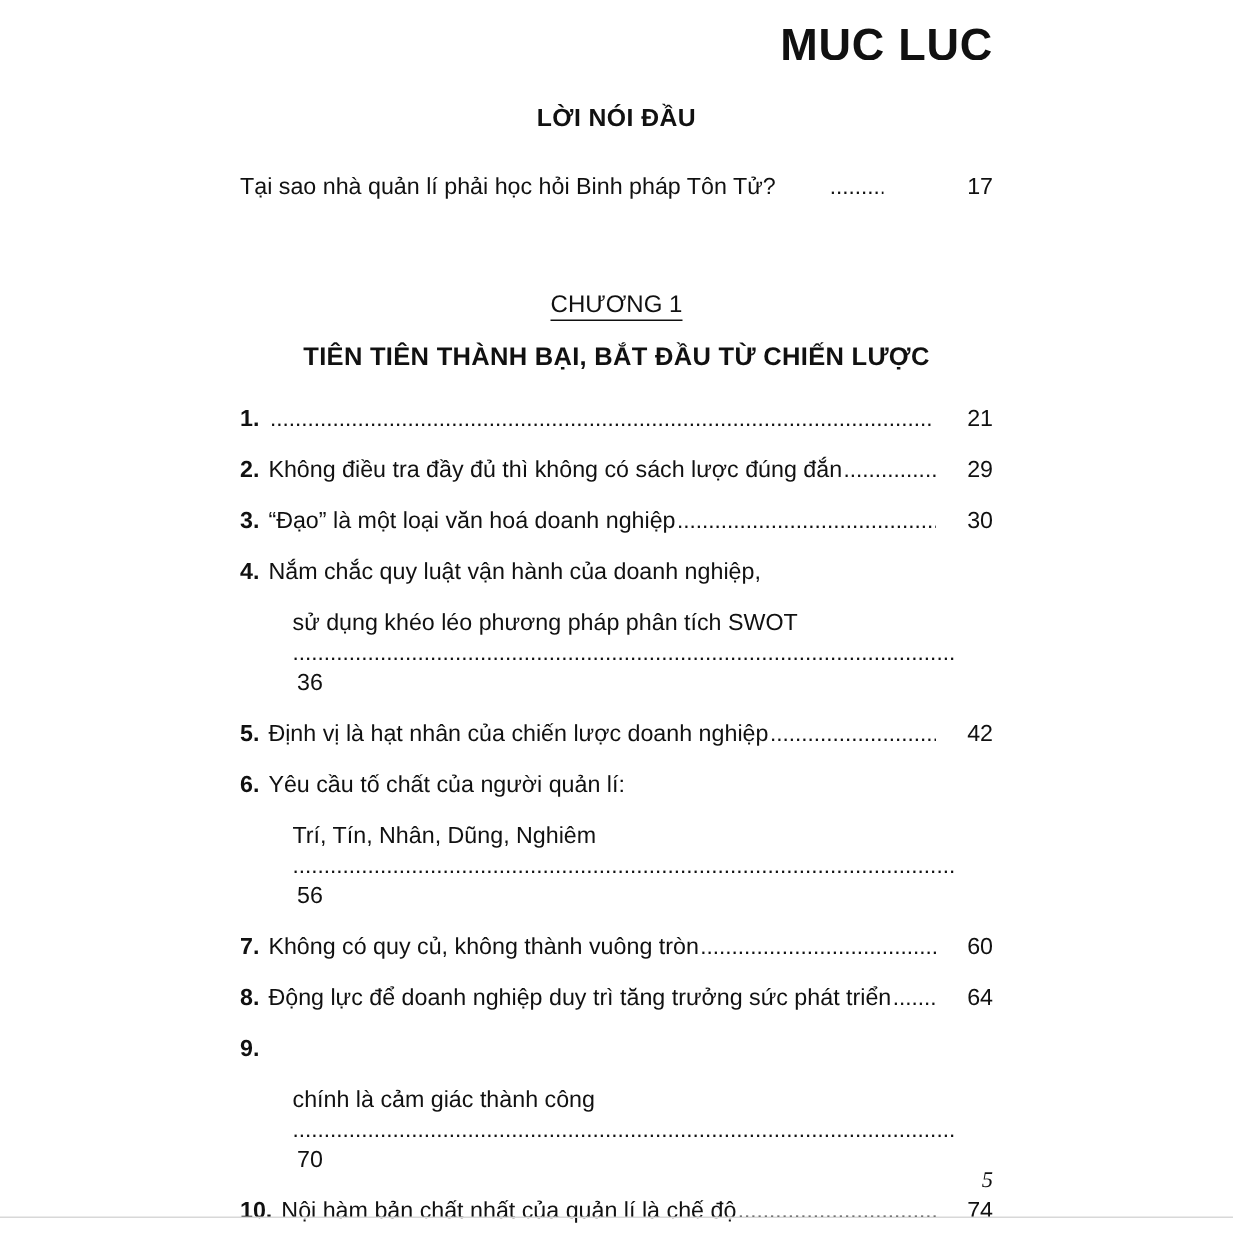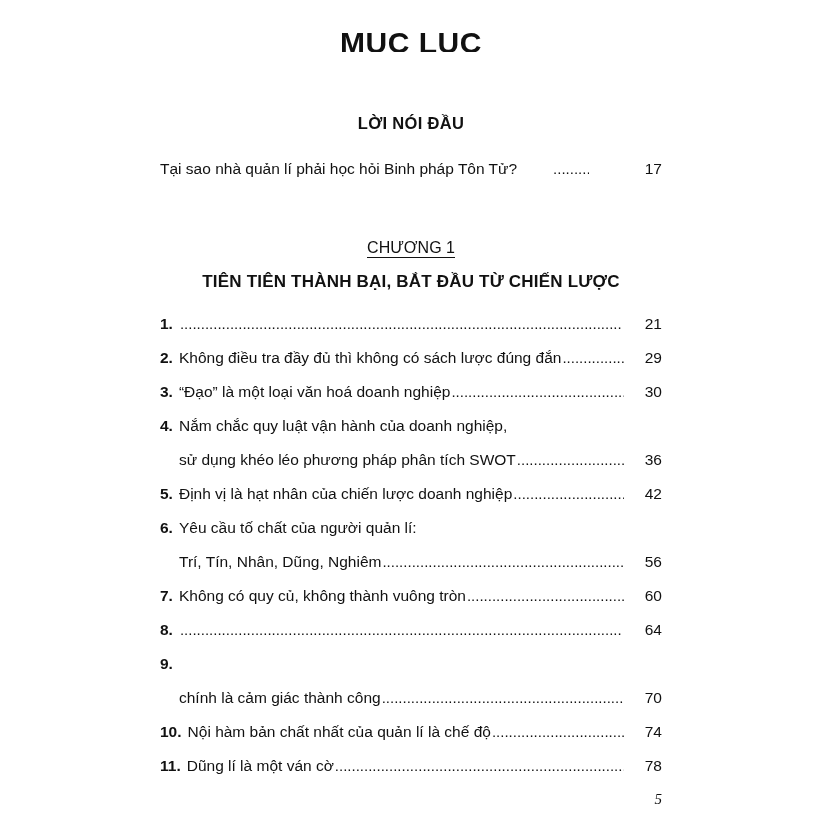--- a/index.html
+++ b/index.html
@@ -16,39 +16,39 @@
     position: relative;
   }
   .page {
     width: 822px;
     height: 822px;
     box-sizing: border-box;
     padding: 0 160px 0 160px;
     position: relative;
   }
   .toc-title {
-    text-align: center;
+    text-align: right;
     font-weight: bold;
     font-size: 30px;
     letter-spacing: 0.5px;
-    margin: 12px;
+    margin: 0;
     padding-top: 16px;
     line-height: 30px;
     height: 24px;
     overflow: hidden;
   }
   .section-heading {
     text-align: center;
     font-weight: bold;
     font-size: 16.5px;
     letter-spacing: 0.3px;
     margin: 0;
   }
   .heading-preface {
-    margin-top: 62px;
+    margin-top: 30px;
   }
   .chapter-label-wrap {
     margin-top: 60px;
     text-align: center;
   }
   .chapter-label-inner {
     display: inline-block;
     border-bottom: 1.6px solid #111;
     padding-bottom: 0;
   }
@@ -87,20 +87,21 @@
     font-size: 15px;
     letter-spacing: 0px;
   }
   .entry .pg {
     flex: 0 0 auto;
     padding-left: 3px;
     margin-left: 16px;
   }
   .entry.cont {
     padding-left: 19px;
+    flex-direction: column;
   }
   .entry.nodots .dots { visibility: hidden; }
   .preface-entry {
     margin-top: 26px;
     gap: 35px;
   }
   .page-number {
     position: absolute;
     right: 160px;
     bottom: 26px;
@@ -195,20 +196,21 @@
 
     <div class="entry">
       <span class="num">7.</span>
       <span class="txt">Không có quy củ, không thành vuông tròn</span>
       <span class="dots">..........................................................................................................</span>
       <span class="pg">60</span>
     </div>
 
     <div class="entry">
       <span class="num">8.</span>
+      <span class="txt">Động lực để doanh nghiệp duy trì tăng trưởng sức phát triển</span>
       <span class="dots">..........................................................................................................</span>
       <span class="pg">64</span>
     </div>
 
     <div class="entry nodots">
       <span class="num">9.</span>
       <span class="dots">...</span>
       <span class="pg"></span>
     </div>
 

